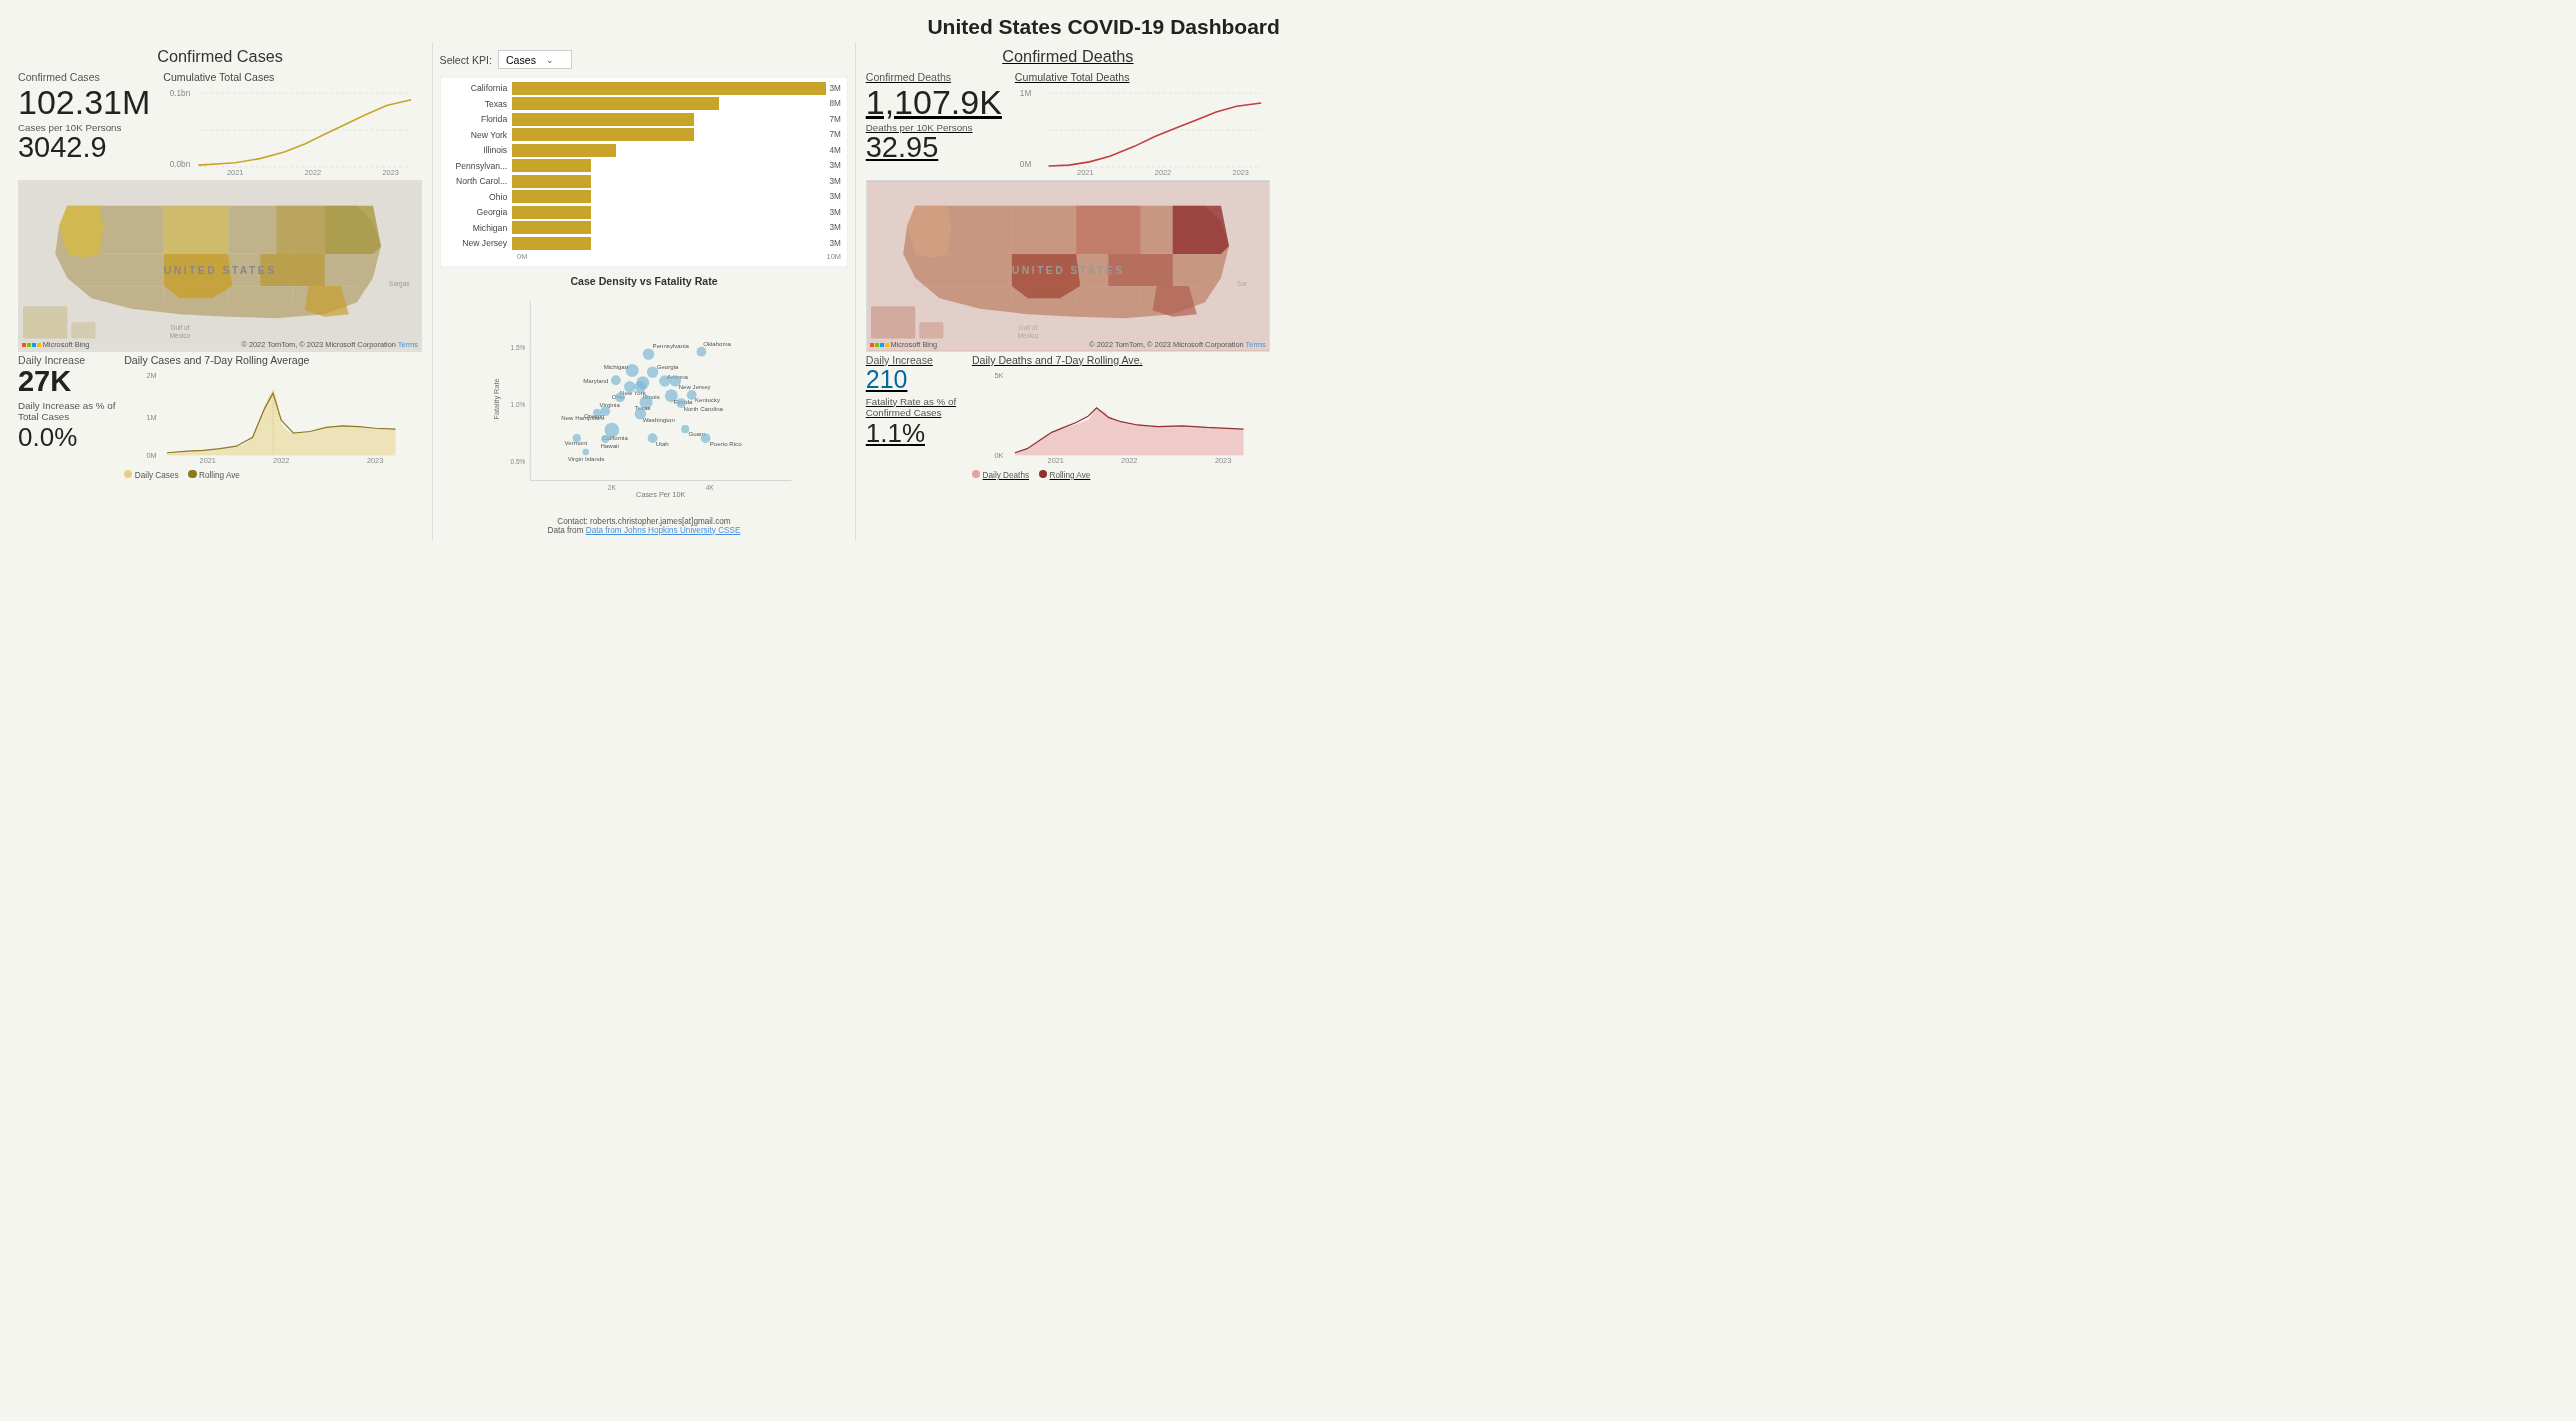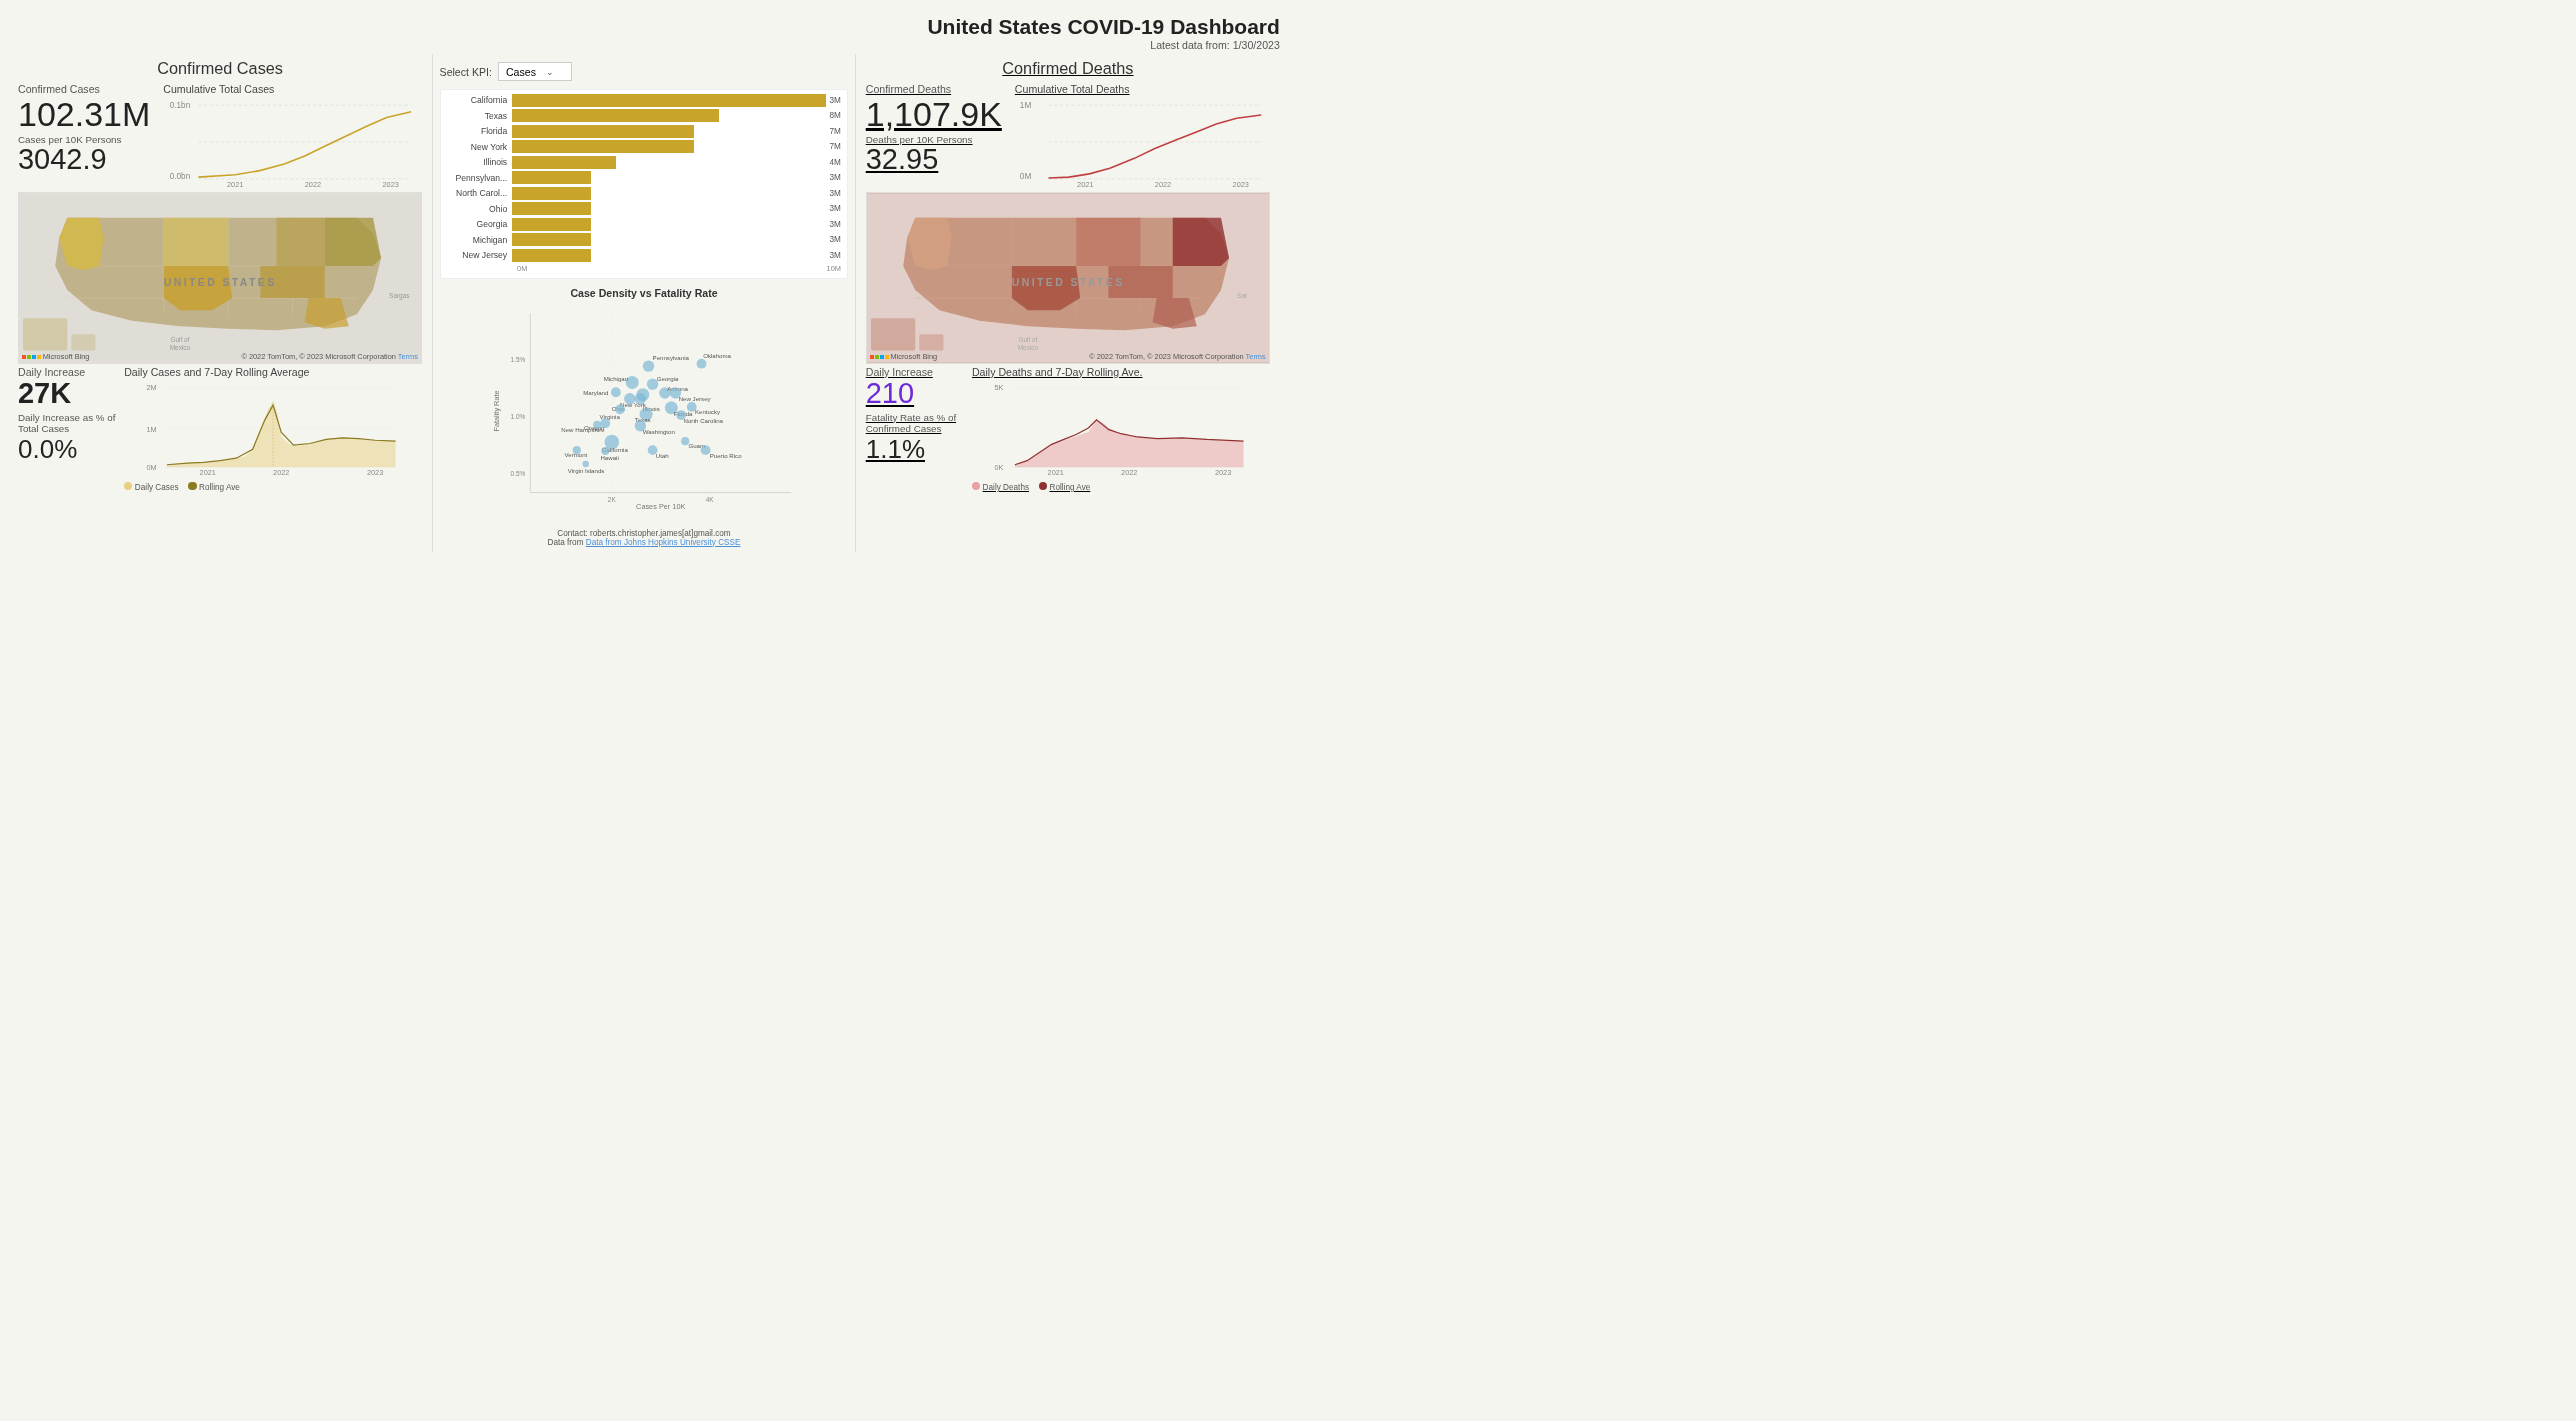--- a/index.html
+++ b/index.html
@@ -255,21 +255,20 @@
       background: #d9b0a8;
     }
   </style>
 </head>
 <body>
 
 <div class="dashboard">
 
   <div class="header">
     <h1>United States COVID-19 Dashboard</h1>
-    <div class="subtitle">Latest data from: 1/30/2023</div>
   </div>
 
   <div class="left-panel">
     <div class="panel-title">Confirmed Cases</div>
 
     <div class="kpi-row">
       <div class="kpi-left">
         <div class="kpi-label">Confirmed Cases</div>
         <div class="kpi-value-large">102.31M</div>
         <div class="kpi-sublabel">Cases per 10K Persons</div>
@@ -664,21 +663,21 @@
       </div>
       <div class="map-attribution">
         <span>© 2022 TomTom, © 2023 Microsoft Corporation</span>
         <a href="#">Terms</a>
       </div>
     </div>
 
     <div class="bottom-row">
       <div class="bottom-kpi">
         <div class="kpi-label">Daily Increase</div>
-        <div style="font-size:29px;font-weight:300;color:#6d28d9;line-height:1;">210</div>
+        <div style="font-size:25px;font-weight:300;color:#0369a1;line-height:1;">210</div>
         <div class="kpi-sublabel">Fatality Rate as % of Confirmed Cases</div>
         <div style="font-size:26px;font-weight:300;color:#222;">1.1%</div>
       </div>
       <div class="bottom-chart">
         <div class="bottom-chart-title">Daily Deaths and 7-Day Rolling Ave.</div>
         <svg width="100%" height="98" viewBox="0 0 310 120">
           <text x="0" y="14" font-size="9" fill="#888">5K</text>
           <text x="0" y="112" font-size="9" fill="#888">0K</text>
           <line x1="25" y1="10" x2="305" y2="10" stroke="#eee" stroke-width="1"></line>
           <line x1="25" y1="108" x2="305" y2="108" stroke="#eee" stroke-width="1"></line>

